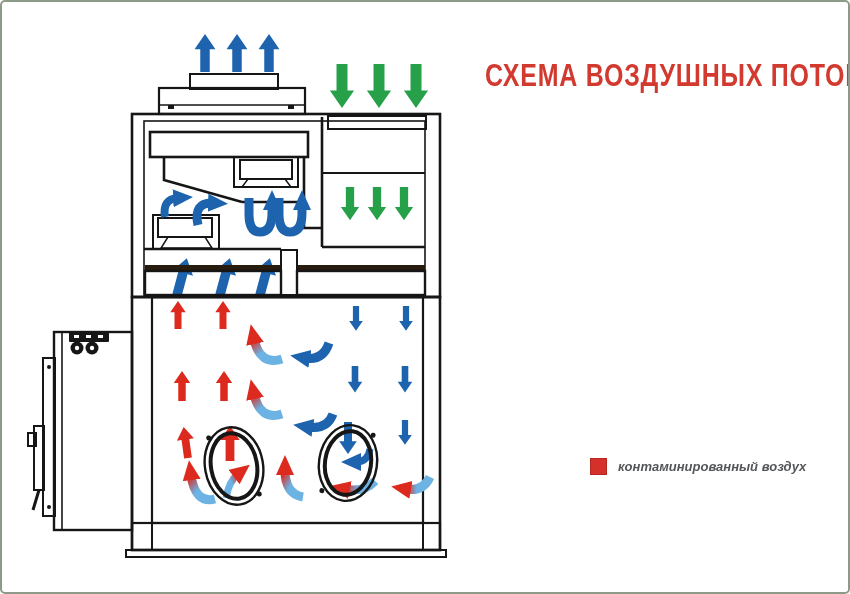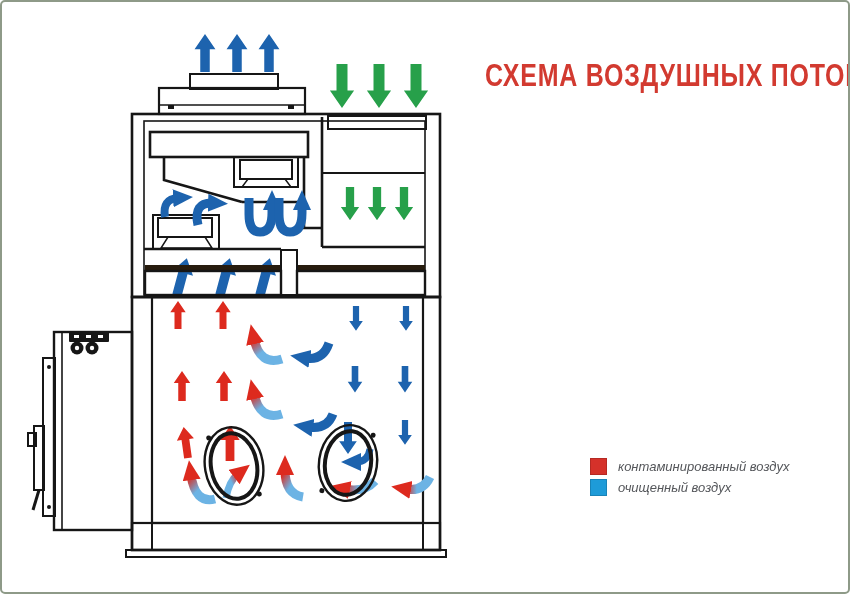--- a/index.html
+++ b/index.html
@@ -6,21 +6,21 @@
   #stage{position:relative;width:850px;height:594px;background:#fff;
          border:2px solid var(--page-border,#8e9a88);border-radius:5px;box-sizing:border-box;
          font-family:"Liberation Sans",sans-serif;overflow:hidden;}
   #diagram-svg{position:absolute;left:0;top:0;}
   #title{position:absolute;left:483px;top:55px;white-space:nowrap;
          font-size:32px;font-weight:bold;letter-spacing:1px;color:var(--title-red,#d23a30);
          transform:scaleX(0.78);transform-origin:left center;}
   #legend{position:absolute;left:588px;top:454px;}
   .legend-row{display:flex;align-items:center;height:20px;margin-bottom:1px;}
   .swatch{width:17px;height:17px;display:inline-block;border:1px solid rgba(0,0,0,0.15);box-sizing:border-box;}
-  .legend-label{margin-left:11px;font-size:13px;font-weight:normal;font-style:italic;
+  .legend-label{margin-left:11px;font-size:13px;font-weight:bold;font-style:italic;
                 color:var(--legend-text,#54565a);white-space:nowrap;}
   .ln{fill:none;stroke:var(--line-dark,#161616);}
 </style>
 </head>
 <body>
 
 <div id="stage">
 
   <svg id="diagram-svg" width="850" height="594" viewBox="0 0 850 594">
     <defs>
@@ -215,19 +215,15 @@
     </g>
   </svg>
 
   <div id="title">СХЕМА ВОЗДУШНЫХ ПОТОКОВ</div>
 
   <div id="legend">
     <div class="legend-row">
       <span class="swatch" style="background-color: rgb(213, 49, 42);"></span>
       <span class="legend-label">контаминированный воздух</span>
     </div>
-    <div class="legend-row">
-      <span class="swatch" style="background-color: rgb(30, 155, 216);"></span>
-      <span class="legend-label">очищенный воздух</span>
-    </div>
   </div>
 
 </div>
 
 </body></html>

